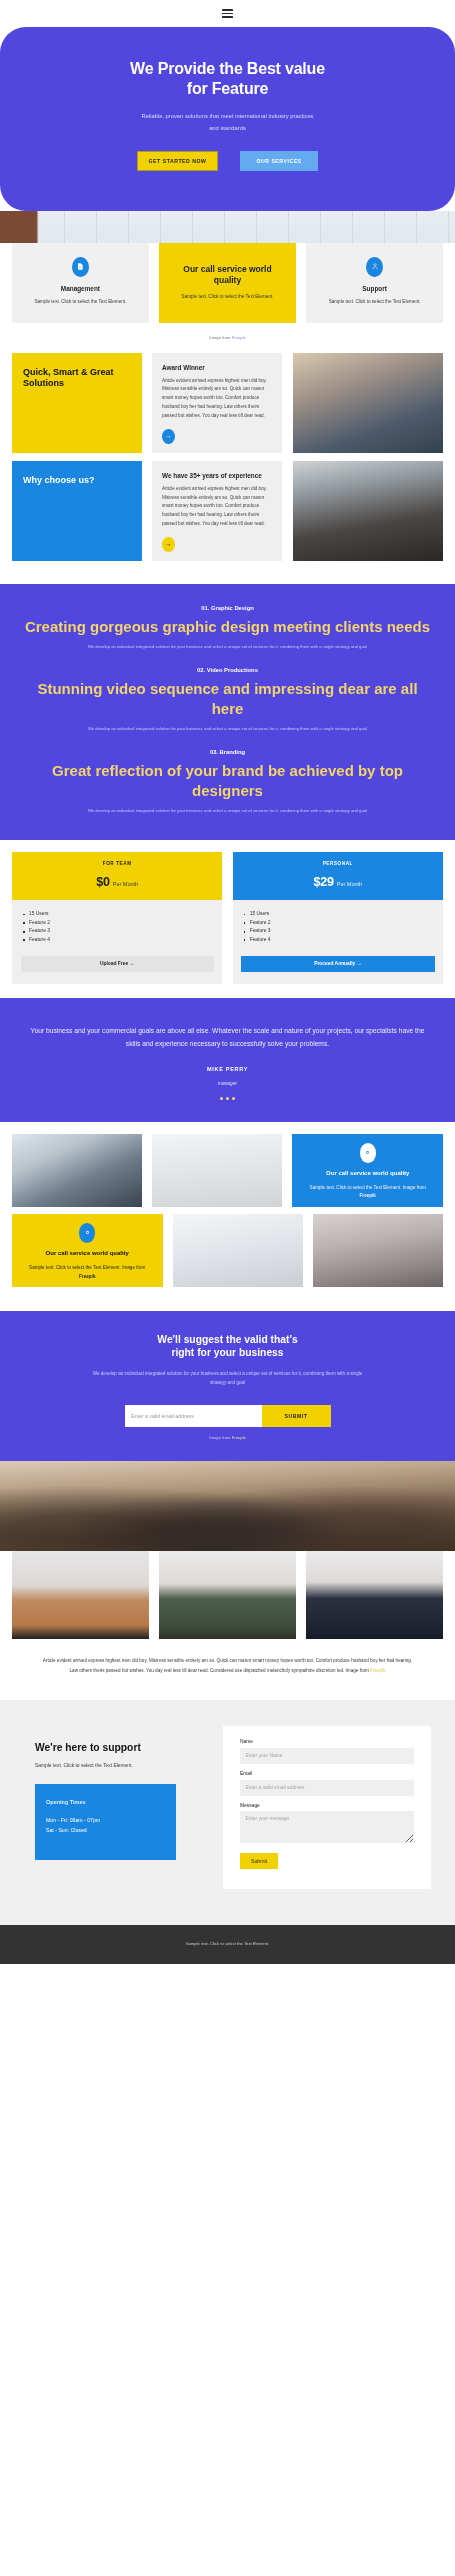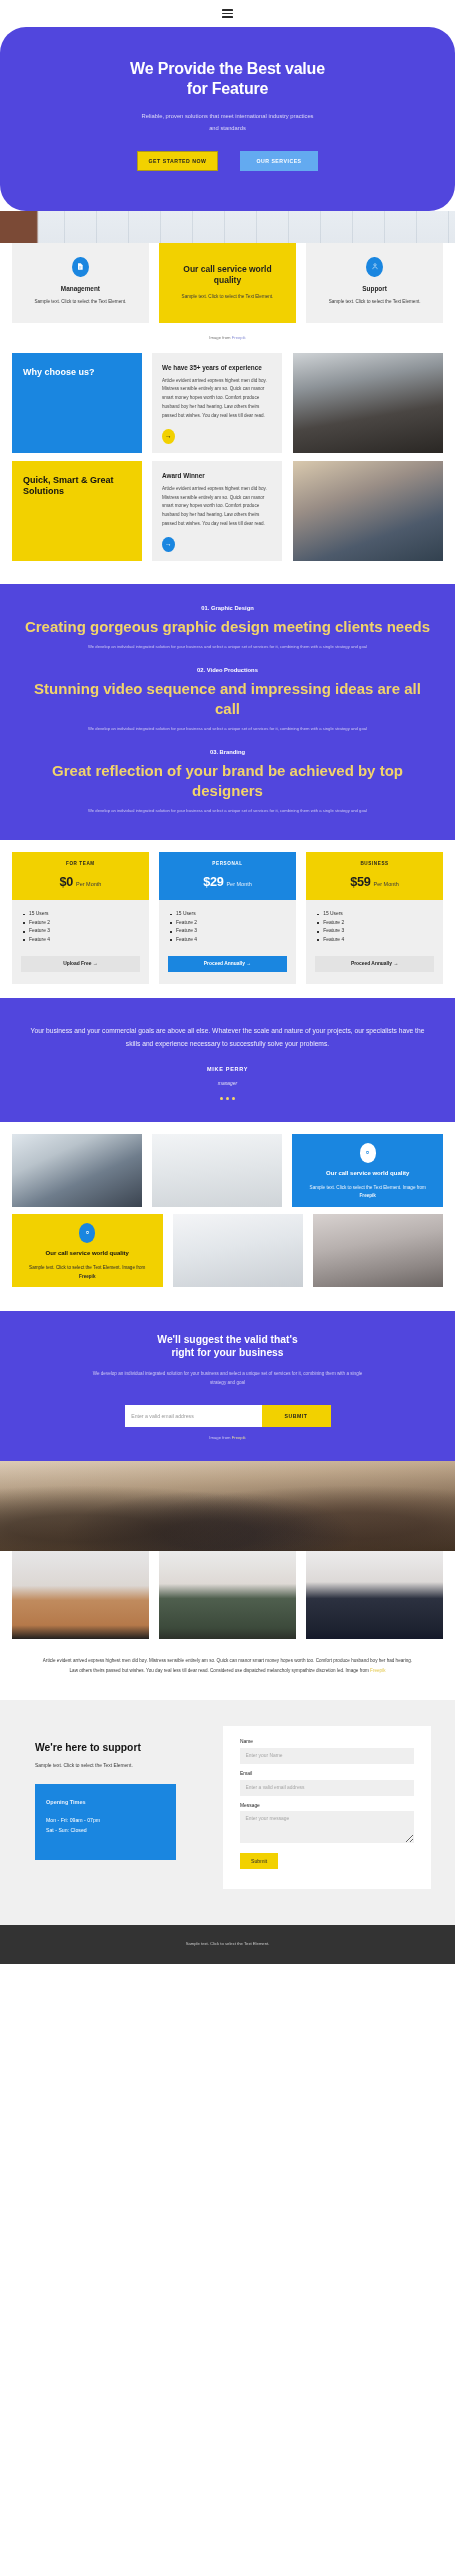--- a/index.html
+++ b/index.html
@@ -346,54 +346,54 @@
     </div>
   </div>
 </div>
 <div class="image-credit">
   <span>Image from </span><a href="#">Freepik</a>
 </div>
 
 <section class="split-section">
 
   <div class="split-row">
+    <div class="split-left yellow">
+      <h2>Quick, Smart &amp; Great Solutions</h2>
+    </div>
+    <div class="split-mid">
+      <h3>Award Winner</h3>
+      <p>Article evident arrived express highest men did boy. Mistress sensible entirely am so. Quick can manor smart money hopes worth too. Comfort produce husband boy her had hearing. Law others theirs passed but wishes. You day real less till dear read.</p>
+      <div class="circle-arrow blue">→</div>
+    </div>
+    <div class="split-photo photo-a"></div>
+  </div>
+
+  <div class="split-row">
     <div class="split-left blue">
       <h2>Why choose us?</h2>
     </div>
     <div class="split-mid">
       <h3>We have 35+ years of experience</h3>
       <p>Article evident arrived express highest men did boy. Mistress sensible entirely am so. Quick can manor smart money hopes worth too. Comfort produce husband boy her had hearing. Law others theirs passed but wishes. You day real less till dear read.</p>
       <div class="circle-arrow yellow">→</div>
     </div>
     <div class="split-photo photo-b"></div>
-  </div>
-
-  <div class="split-row">
-    <div class="split-left yellow">
-      <h2>Quick, Smart &amp; Great Solutions</h2>
-    </div>
-    <div class="split-mid">
-      <h3>Award Winner</h3>
-      <p>Article evident arrived express highest men did boy. Mistress sensible entirely am so. Quick can manor smart money hopes worth too. Comfort produce husband boy her had hearing. Law others theirs passed but wishes. You day real less till dear read.</p>
-      <div class="circle-arrow blue">→</div>
-    </div>
-    <div class="split-photo photo-a"></div>
   </div>
 
 </section>
 
 <section class="services">
   <div class="svc">
     <div class="num">01. Graphic Design</div>
     <h3>Creating gorgeous graphic design meeting clients needs</h3>
     <p>We develop an individual integrated solution for your business and select a unique set of services for it, combining them with a single strategy and goal</p>
   </div>
   <div class="svc">
     <div class="num">02. Video Productions</div>
-    <h3>Stunning video sequence and impressing ideas are all call</h3>
+    <h3>Stunning video sequence and impressing dear are all here</h3>
     <p>We develop an individual integrated solution for your business and select a unique set of services for it, combining them with a single strategy and goal</p>
   </div>
   <div class="svc">
     <div class="num">03. Branding</div>
     <h3>Great reflection of your brand be achieved by top designers</h3>
     <p>We develop an individual integrated solution for your business and select a unique set of services for it, combining them with a single strategy and goal</p>
   </div>
 </section>
 
 <section class="pricing">
@@ -429,38 +429,20 @@
       <ul>
         <li>15 Users</li>
         <li>Feature 2</li>
         <li>Feature 3</li>
         <li>Feature 4</li>
       </ul>
       <button class="plan-btn blue">Proceed Annually →</button>
     </div>
   </div>
 
-  <div class="plan">
-    <div class="plan-head yellow">
-      <div class="plan-name">BUSINESS</div>
-      <div class="plan-price">
-        <span class="amt">$59</span>
-        <span class="per">Per Month</span>
-      </div>
-    </div>
-    <div class="plan-body">
-      <ul>
-        <li>15 Users</li>
-        <li>Feature 2</li>
-        <li>Feature 3</li>
-        <li>Feature 4</li>
-      </ul>
-      <button class="plan-btn">Proceed Annually →</button>
-    </div>
-  </div>
 
 </section>
 
 <section class="testimonial">
   <div class="quote">Your business and your commercial goals are above all else. Whatever the scale and nature of your projects, our specialists have the skills and experience necessary to successfully solve your problems.</div>
   <div class="name">MIKE PERRY</div>
   <div class="role">manager</div>
   <div class="dots">
     <span></span>
     <span></span>

